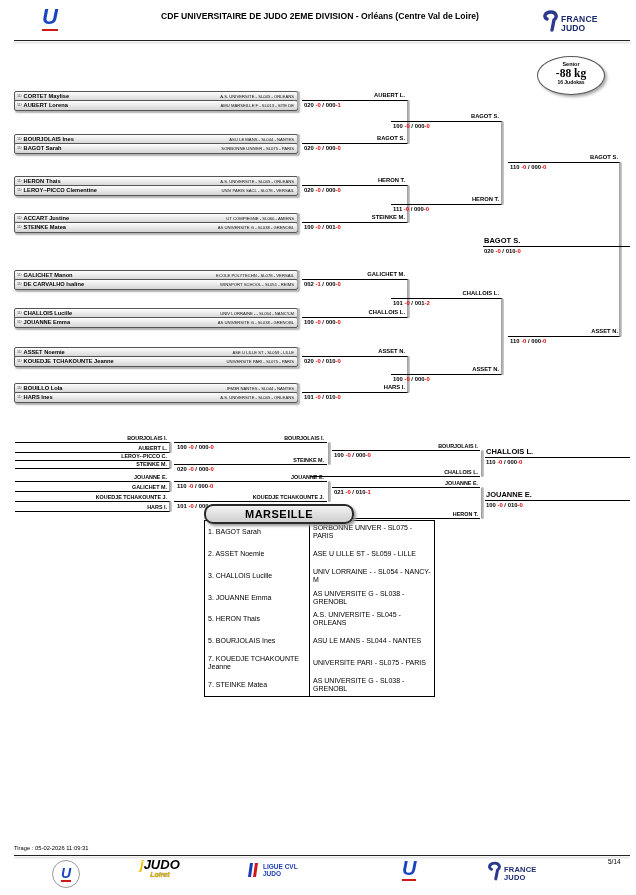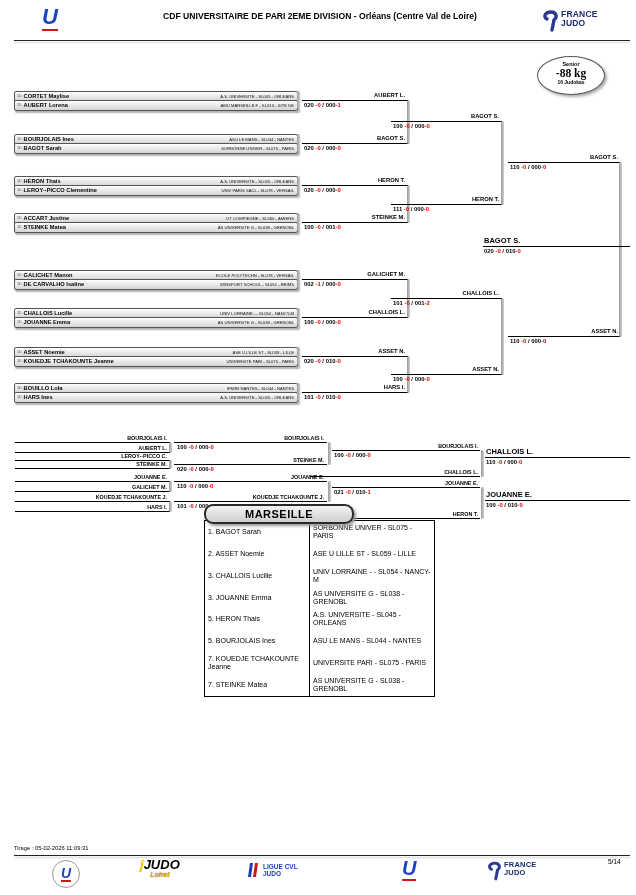--- a/index.html
+++ b/index.html
@@ -18,21 +18,21 @@
   .pcode{font-size:3.6px;color:#444;padding:0 2px 0 2px;}
   .pname{font-weight:bold;font-size:5.7px;white-space:nowrap;}
   .pclub{margin-left:auto;font-size:4.2px;color:#111;white-space:nowrap;padding-right:3px;}
   .rule{position:absolute;left:14px;width:616px;height:1px;background:#222;box-shadow:0 2px 2px #c9c9c9;}
   .badge{position:absolute;left:537px;top:56px;width:66px;height:37px;border:1px solid #555;border-radius:50%;
          background:#fff;box-shadow:2px 2px 3px #aaa;text-align:center;}
   .badge .lv{font-size:5.5px;font-weight:bold;margin-top:4px;}
   .badge .wt{font-family:"Liberation Serif",serif;font-size:11.5px;font-weight:bold;line-height:12px;}
   .badge .ct{font-size:5px;font-weight:bold;}
   .title{position:absolute;left:110px;top:10px;width:420px;text-align:center;font-weight:bold;font-size:8.6px;line-height:12px;}
-  .fjlogo{display:flex;align-items:flex-start;gap:3px;}
+  .fjlogo{display:flex;align-items:flex-end;gap:3px;}
   .fjtxt{font-weight:bold;font-size:8.5px;line-height:8.5px;color:#1b2a6b;letter-spacing:0.2px;}
   .tab{position:absolute;left:204px;top:504px;width:146px;height:16px;border:2px solid #2a2a2a;border-radius:9px;
        background:linear-gradient(#f2f2f2,#cfcfcf);box-shadow:2px 2px 3px #999;z-index:3;
        display:flex;align-items:center;justify-content:center;font-weight:bold;font-size:11px;letter-spacing:0.5px;}
   .ctable{position:absolute;left:204px;top:520px;width:229px;height:175px;border:1.2px solid #000;background:#fff;z-index:2;
           display:grid;grid-template-rows:repeat(8,1fr);}
   .crow{display:grid;grid-template-columns:104px 1fr;align-items:center;}
   .cname{font-size:7px;line-height:8px;padding-left:3px;}
   .cclub{font-size:7px;line-height:8px;padding-left:3px;border-left:1px solid #000;align-self:stretch;display:flex;align-items:center;}
   .flogo{position:absolute;display:flex;flex-direction:column;align-items:center;}
@@ -40,21 +40,21 @@
 </style>
 </head>
 <body>
 
 <div class="page">
 
   <div class="abs" style="left:42px;top:6px;">
     <span class="ffsu-u" style="font-size:22px;">U</span>
   </div>
   <div class="title">
-    <div>CDF UNIVERSITAIRE DE PARI 2EME DIVISION - Orléans (Centre Val de Loire)</div>
+    <div>CDF UNIVERSITAIRE DE JUDO 2EME DIVISION - Orléans (Centre Val de Loire)</div>
   </div>
   <div class="abs fjlogo" style="left:542px;top:10px;">
     <svg width="16" height="22" viewBox="0 0 16 22">
       <path d="M9 2 C3 2 1 7 5 9 M9 2 C14 2 16 7 12 10 L10 20" stroke="#2b3a8f" stroke-width="3.4" fill="none" stroke-linecap="round"></path>
     </svg>
     <div>
       <div class="fjtxt">FRANCE</div>
       <div class="fjtxt">JUDO</div>
     </div>
   </div>

